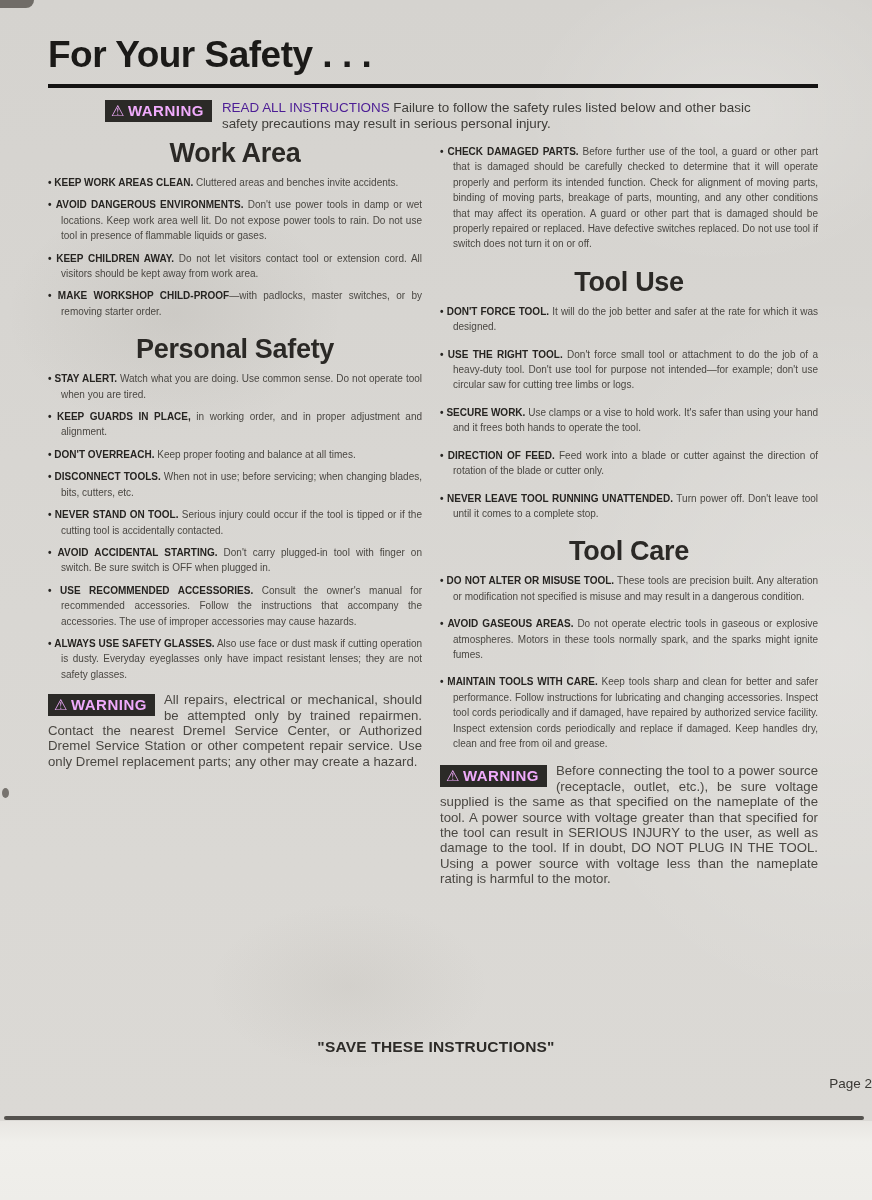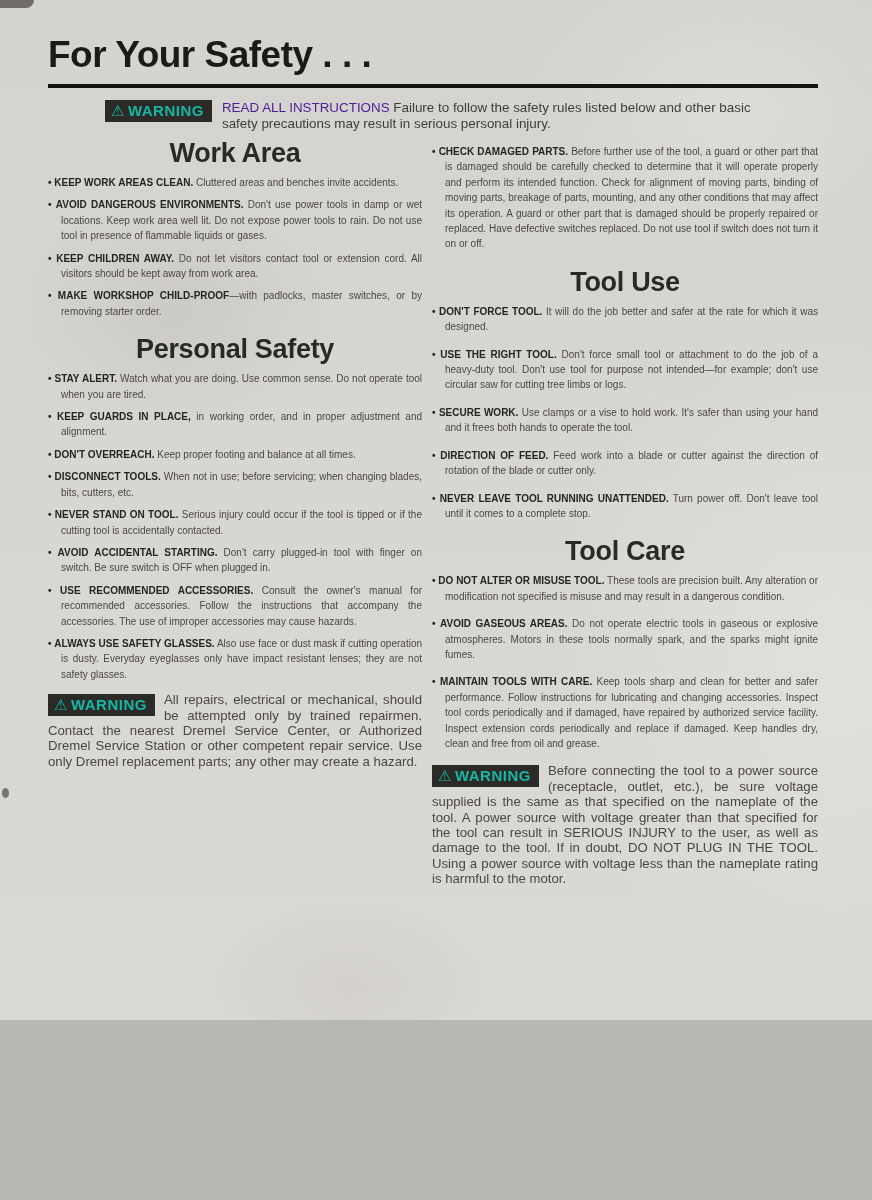--- a/index.html
+++ b/index.html
@@ -1,17 +1,17 @@
 <!DOCTYPE html>
 <html><head>
 <meta charset="utf-8">
 <style>
   html,body { margin:0; padding:0; background:#b9b7b3; }
   .screen {
-    position:relative; width:872px; height:1020px; overflow:hidden;
+    position:relative; width:872px; height:1200px; overflow:hidden;
     font-family:"Liberation Sans", sans-serif;
     -webkit-font-smoothing:antialiased;
   }
   
   .scanner-bg {
     position:absolute; left:0; top:1118px; width:872px; height:82px;
     background:linear-gradient(180deg,#e7e5e1 0%, #f0efeb 30%, #eeede9 100%);
   }
   
   .paper {
@@ -38,34 +38,34 @@
 
   .content { position:absolute; left:48px; top:34px; width:770px; }
 
   .title {
     font-size:37px; font-weight:700; letter-spacing:-0.5px;
     color:#1b1a18; margin:0 0 8px 0;
   }
   .title-rule { height:4px; background:#141312; width:770px; margin-bottom:12px; }
 
   .warnbox {
-    display:inline-block; background:#2b2a27; color:#14b8a6;
+    display:inline-block; background:#2b2a27; color:#f0abfc;
     font-weight:700; letter-spacing:.5px; white-space:nowrap;
     padding:3px 8px 4px 6px; line-height:1;
   }
   .warnbox .tri { margin-right:3px; font-weight:400; }
 
   .top-warn { display:flex; align-items:flex-start; margin:0 0 6px 57px; }
   .top-warn .warnbox { font-size:15px; margin-right:10px; }
   .top-warn-text {
     font-size:13.4px; line-height:16px; color:#3f3d39; max-width:565px;
   }
   .top-warn-text .lead { color:#4c1d95;text-align:center; }
 
-  .cols { display:flex; gap:10px; margin-top:2px; }
+  .cols { display:flex; gap:18px; margin-top:2px; }
   .col-left  { flex:0 0 374px; }
   .col-right { flex:1 1 auto; padding-top:6px; }
 
   .col-heading {
     text-align:center; font-size:27px; font-weight:700; color:#2b2926;
     margin:15px 0 6px 0; letter-spacing:-0.3px;
   }
   .col-heading.first { margin-top:0; }
 
   .item {

